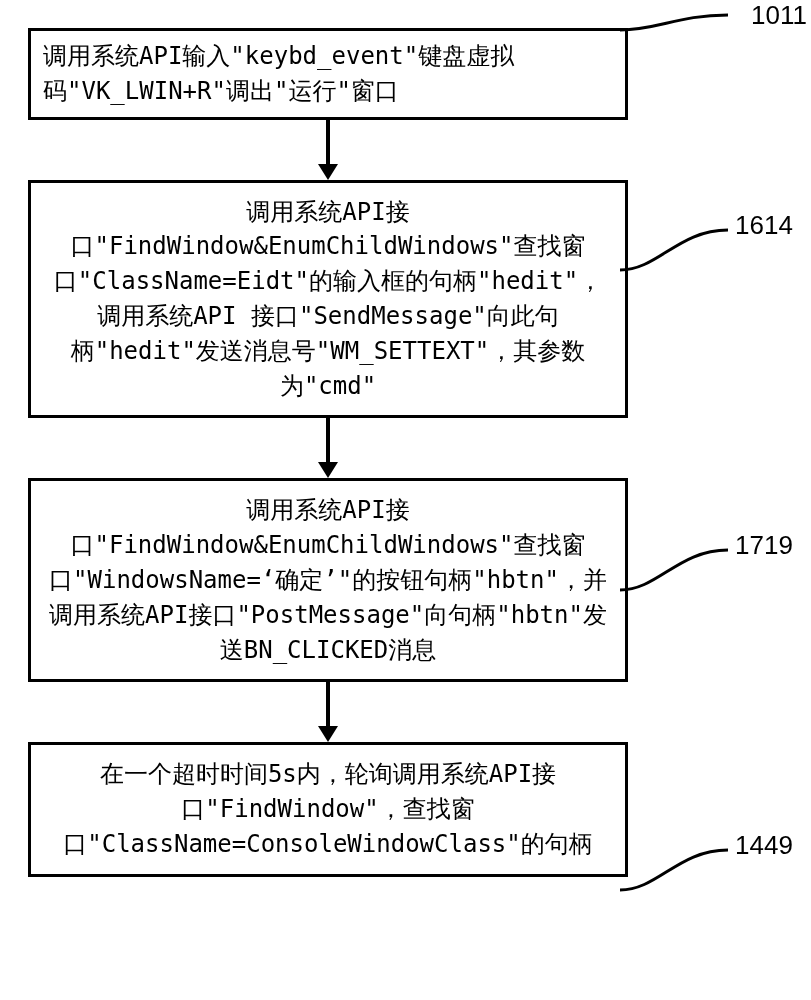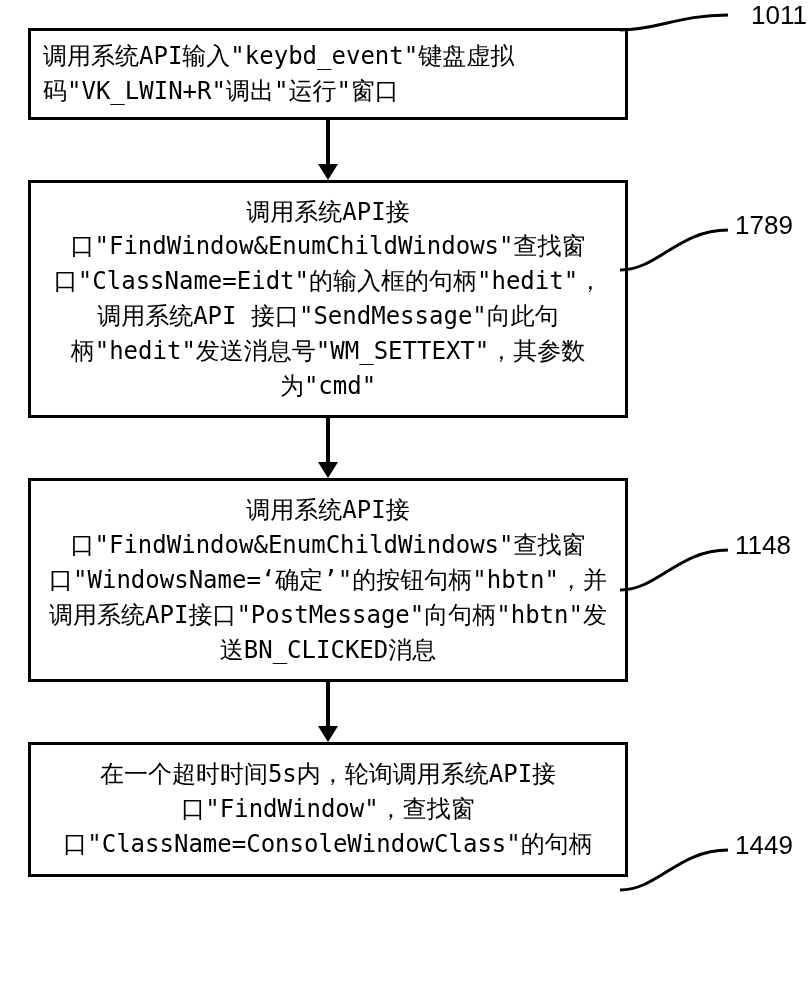--- a/index.html
+++ b/index.html
@@ -96,23 +96,23 @@
 </div>
 
 <svg class="lead" style="left:618px; top:0px;" width="140" height="60">
   <path d="M2,30 C 40,30 60,15 110,15" stroke="#000" stroke-width="3" fill="none"></path>
 </svg>
 <div class="label" style="left:735px; top:0px;margin-left:16px;">1011</div>
 
 <svg class="lead" style="left:618px; top:210px;" width="140" height="80">
   <path d="M2,60 C 40,60 60,20 110,20" stroke="#000" stroke-width="3" fill="none"></path>
 </svg>
-<div class="label" style="left:735px; top:210px;">1789</div>
+<div class="label" style="left:735px; top:210px;">1614</div>
 
 <svg class="lead" style="left:618px; top:530px;" width="140" height="80">
   <path d="M2,60 C 40,60 60,20 110,20" stroke="#000" stroke-width="3" fill="none"></path>
 </svg>
-<div class="label" style="left:735px; top:530px;">1148</div>
+<div class="label" style="left:735px; top:530px;">1719</div>
 
 <svg class="lead" style="left:618px; top:830px;" width="140" height="80">
   <path d="M2,60 C 40,60 60,20 110,20" stroke="#000" stroke-width="3" fill="none"></path>
 </svg>
 <div class="label" style="left:735px; top:830px;">1449</div>
 
 </body></html>

